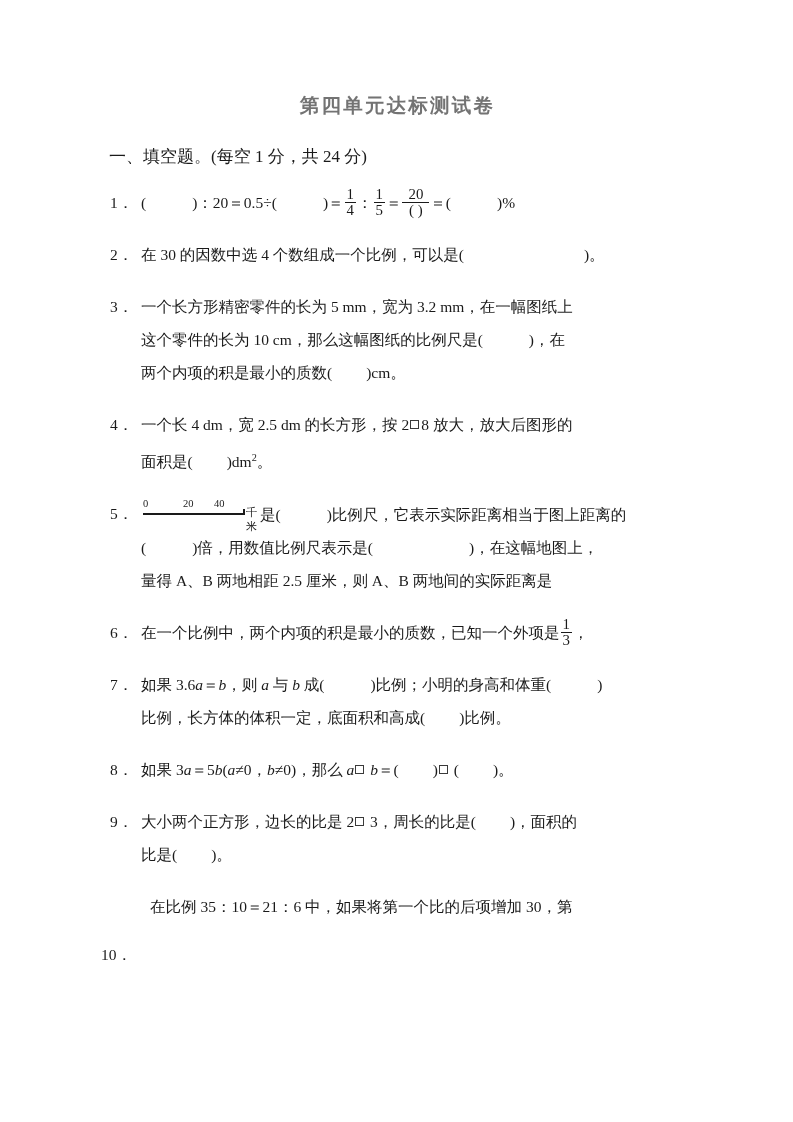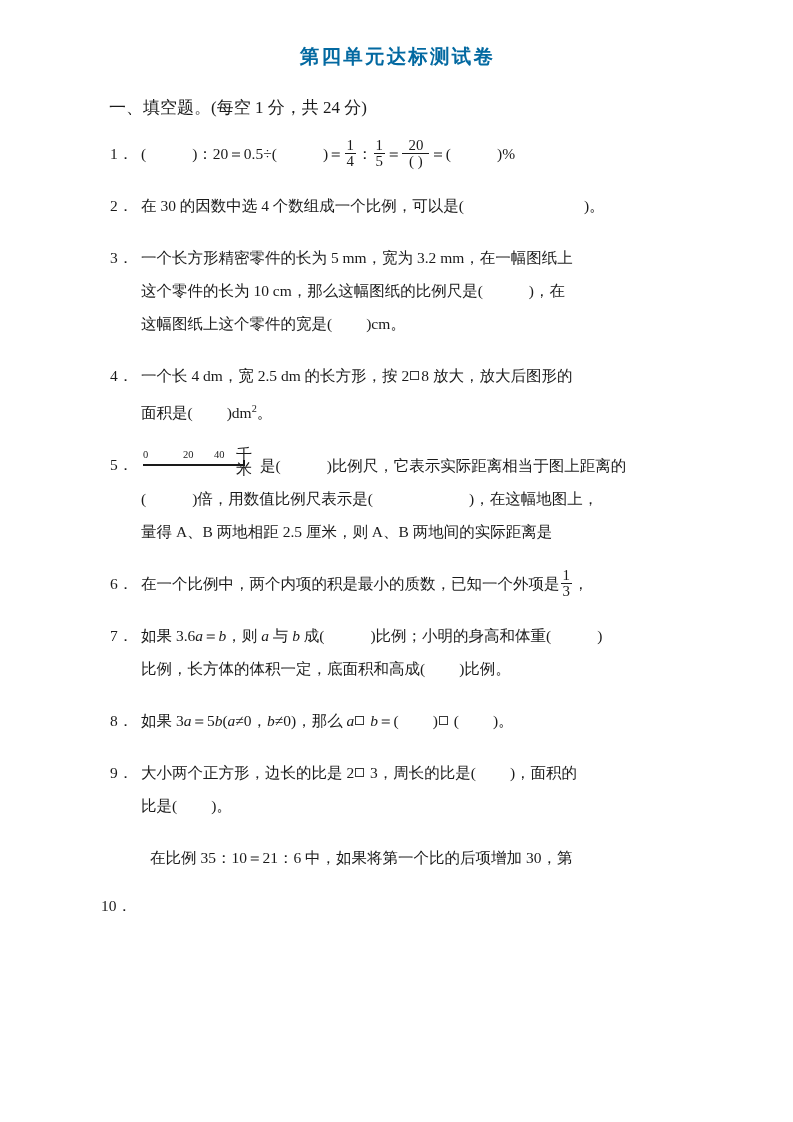--- a/index.html
+++ b/index.html
@@ -25,24 +25,24 @@
     padding: 0 108px 0 110px;
   }
 
   
   .doc-title {
     text-align: center;
     font-size: 19.5px;
     font-weight: bold;
     letter-spacing: 2.2px;
     margin: 0;
-    padding-top: 47px;
+    padding-top: 96px;
     line-height: 1;
     font-family: "DejaVu Serif", "Liberation Serif", serif;
-    color: #0369a1;
+    color: #737373;
   }
 
   
   .section-heading {
     font-size: 17px;
     margin: 0;
     padding-top: 31px;
     line-height: 1.2;
     white-space: nowrap;
     margin-left: -1px;
@@ -143,21 +143,21 @@
     font-size: 10.5px;
     line-height: 14px;
   }
   .scalebar .ticks span {
     position: absolute;
     top: 0;
   }
   .scalebar .t0 { left: 2px; }
   .scalebar .t20 { left: 42px; }
   .scalebar .t40 { left: 73px; }
-  .scalebar .unit { left: 95px; font-size: 16px; }
+  .scalebar .unit { left: 105px; font-size: 11px; margin-top: 8px; }
   .scalebar .rule {
     position: absolute;
     left: 2px;
     top: 16px;
     width: 102px;
     height: 2px;
     background: #1a1a1a;
   }
   .scalebar .endtick {
     position: absolute;
@@ -187,21 +187,21 @@
     <li class="q">
       <span class="qnum">2．</span>
       <span class="qbody"><span>在 30 的因数中选 4 个数组成一个比例，可以是(</span><span class="blank-xl"></span><span>)。</span></span>
     </li>
 
     <li class="q">
       <span class="qnum">3．</span>
       <span class="qbody">
         <span class="line2">一个长方形精密零件的长为 5 mm，宽为 3.2 mm，在一幅图纸上</span>
         <span class="line2"><span>这个零件的长为 10 cm，那么这幅图纸的比例尺是(</span><span class="blank-m"></span><span>)，在</span></span>
-        <span class="line2"><span>这幅图纸上这个零件的宽是(</span><span class="blank-s"></span><span>)cm。</span></span>
+        <span class="line2"><span>两个内项的积是最小的质数(</span><span class="blank-s"></span><span>)cm。</span></span>
       </span>
     </li>
 
     <li class="q">
       <span class="qnum">4．</span>
       <span class="qbody">
         <span class="line2"><span>一个长 4 dm，宽 2.5 dm 的长方形，按 2</span><span class="box-ph"></span><span>8 放大，放大后图形的</span></span>
         <span class="line2"><span>面积是(</span><span class="blank-s"></span><span>)dm</span><sup class="sup">2</sup><span>。</span></span>
       </span>
     </li>

